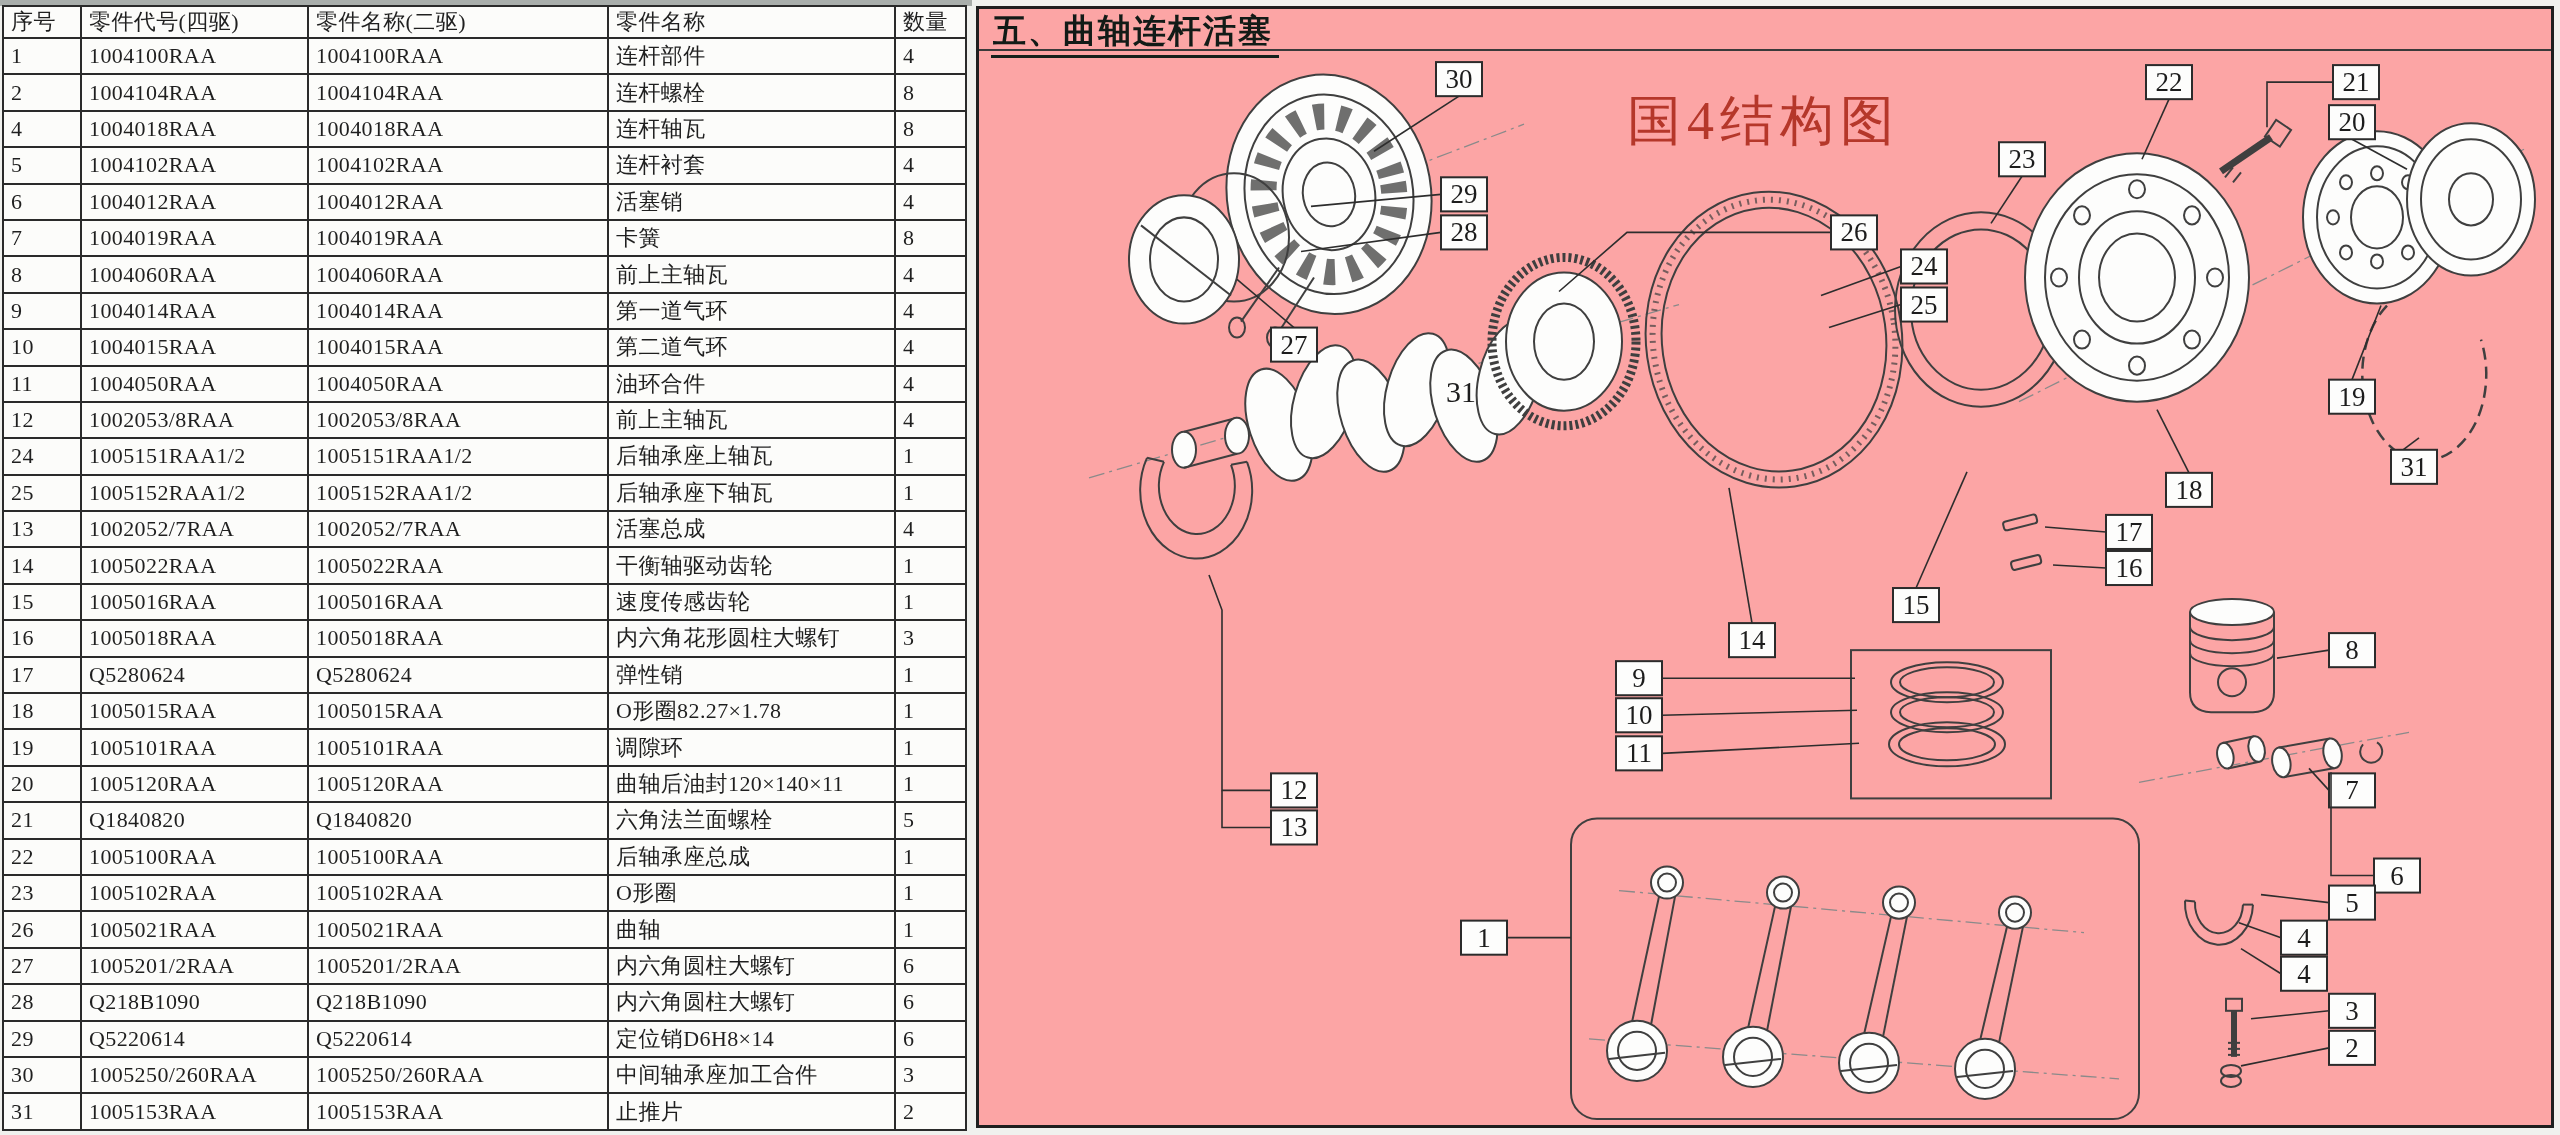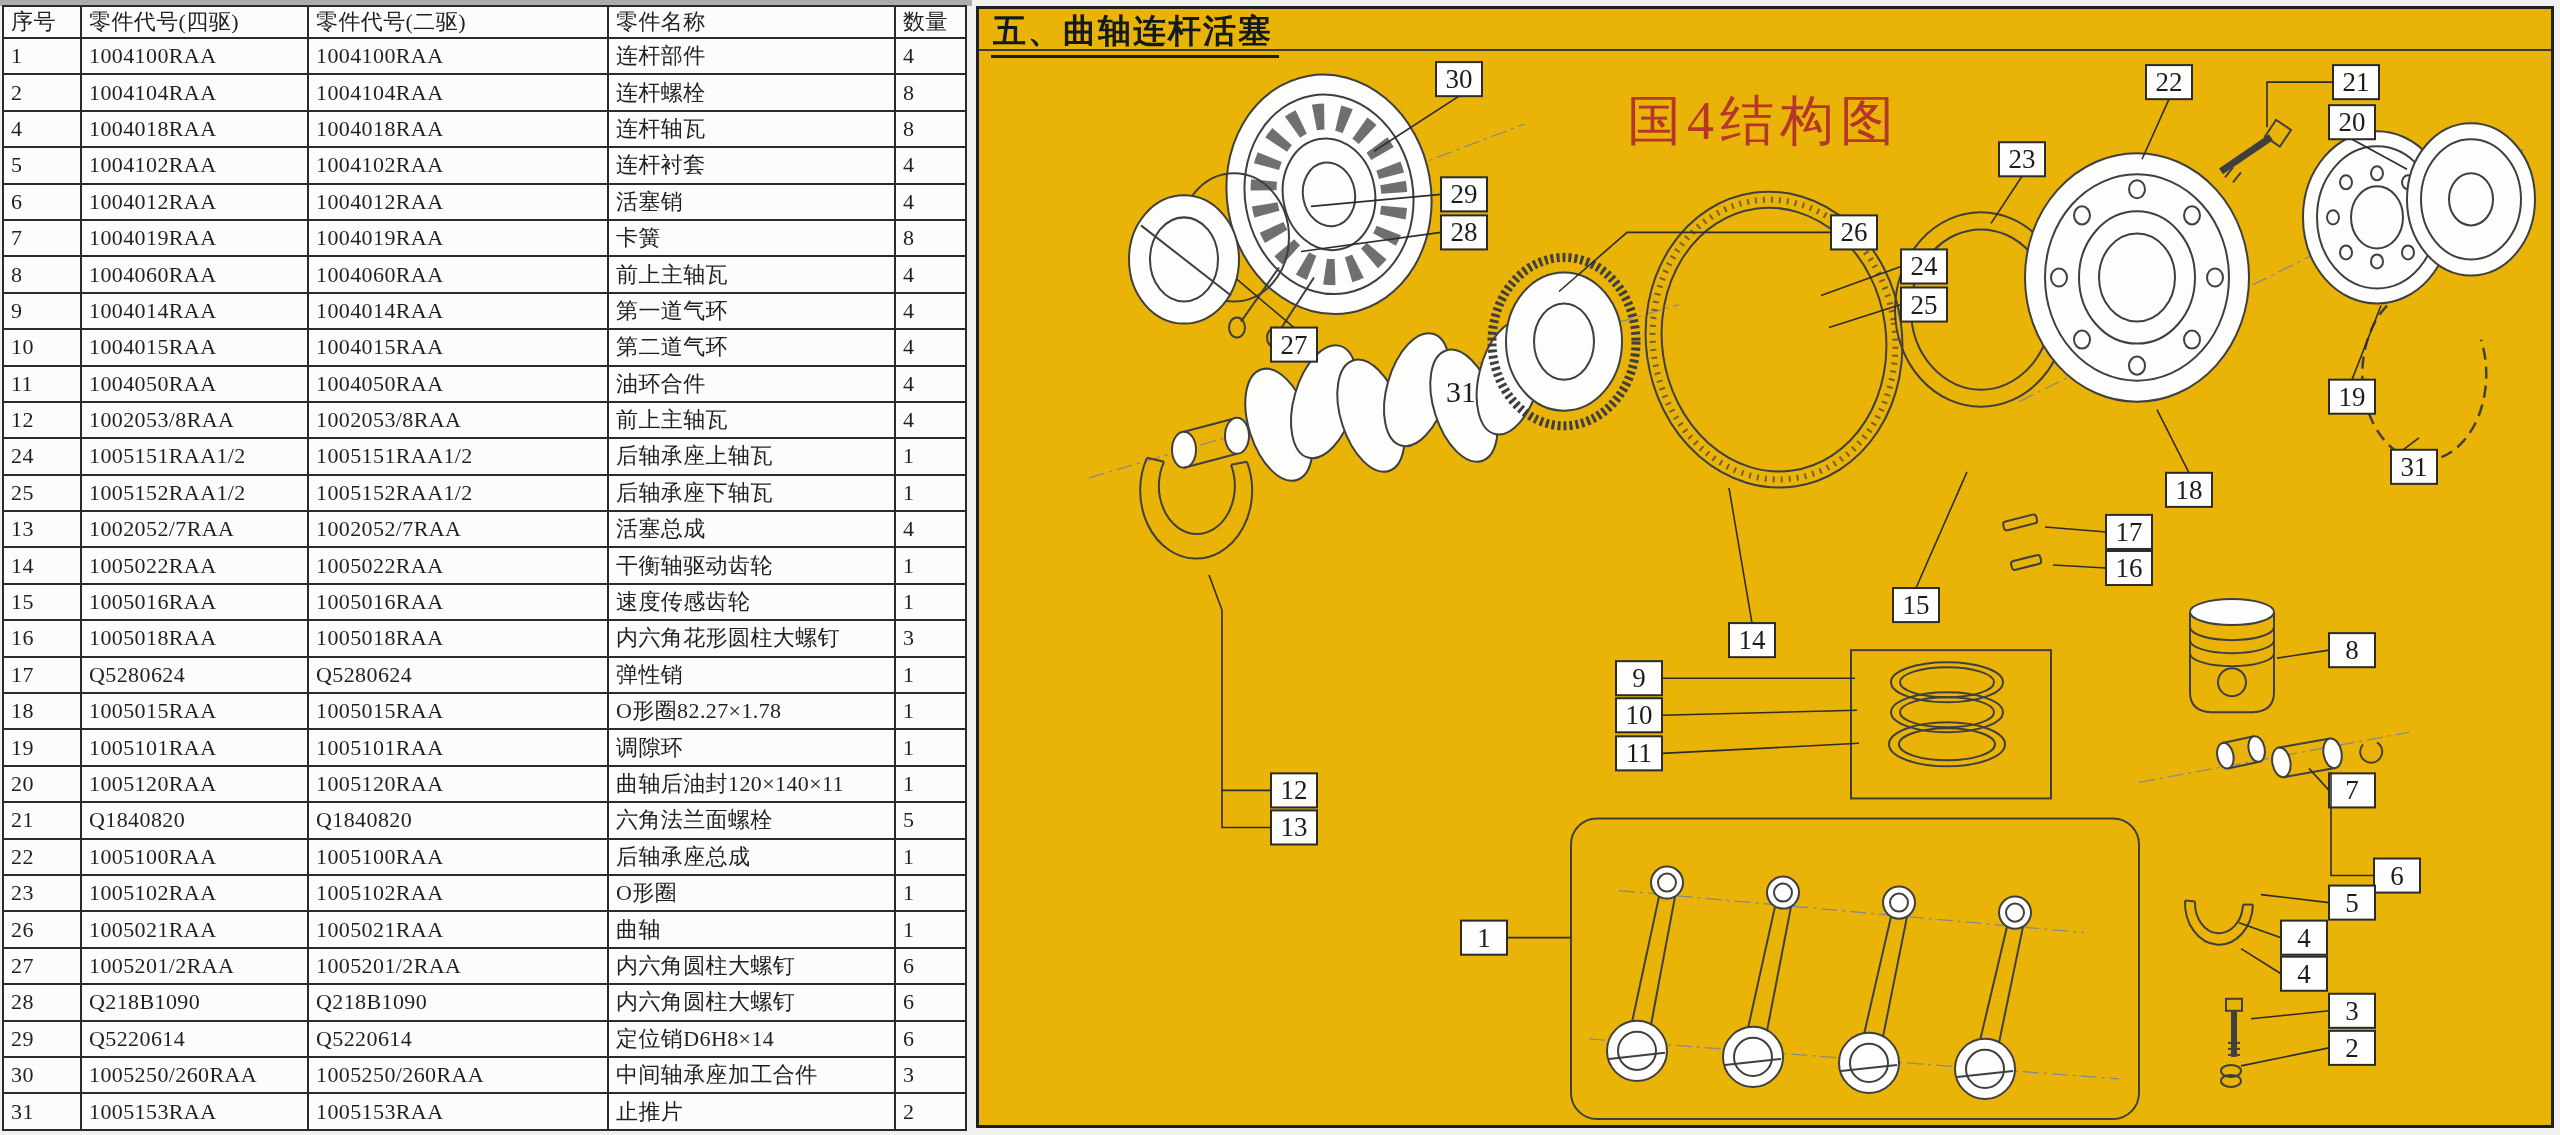--- a/index.html
+++ b/index.html
@@ -21,21 +21,21 @@
     white-space:nowrap;overflow:hidden;
     letter-spacing:.4px;
     background:#fcfcfa;
   }
   table.parts thead tr{height:31px;}
   table.parts tbody tr{height:36.4px;}
   table.parts th{font-size:22px;}
   
   .panel{
     position:absolute;left:976px;top:6px;width:1578px;height:1122px;
-    border:3px solid #1f1f1f;box-sizing:border-box;background:#eab308;
+    border:3px solid #1f1f1f;box-sizing:border-box;background:#fca5a5;
   }
   .panel-title{
     position:absolute;left:12px;top:0px;
     font-size:33px;font-weight:bold;color:#121b17;
     border-bottom:3px solid #15201b;padding:0 6px 1px 2px;
     letter-spacing:2px;z-index:3;white-space:nowrap;
     font-family:"Liberation Serif","DejaVu Serif",serif;
   }
   .panel-rule{position:absolute;left:0;top:40px;width:100%;height:2px;background:#3a3a3a;z-index:2;}
   .red-label{
@@ -64,21 +64,21 @@
       <col style="width:78px">
         <col style="width:227px">
         <col style="width:300px">
       <col style="width:287px">
         <col style="width:71px">
     </colgroup>
     <thead>
       <tr>
           <th>序号</th>
           <th>零件代号(四驱)</th>
-          <th>零件代号(二驱)</th>
+          <th>零件名称(二驱)</th>
           <th>零件名称</th>
           <th>数量</th>
         </tr>
     </thead>
     <tbody>
         <tr>
           <td>1</td>
           <td>1004100RAA</td>
           <td>1004100RAA</td>
           <td>连杆部件</td>

